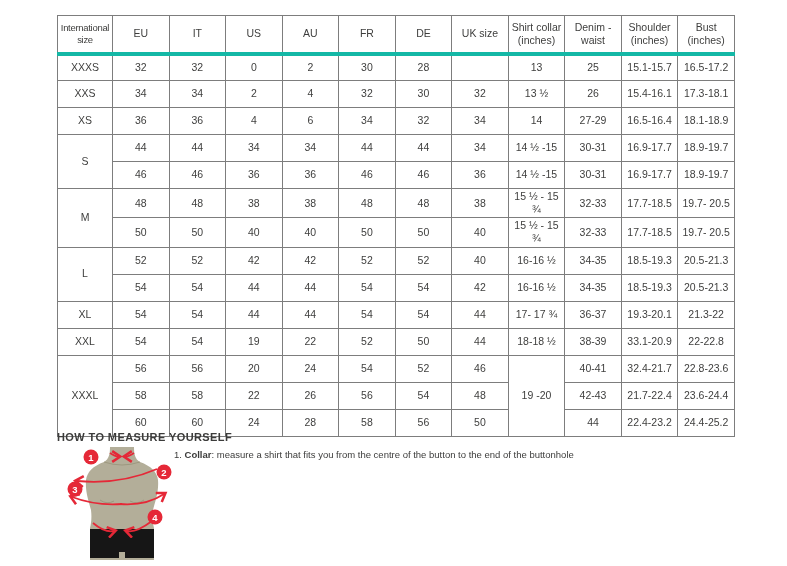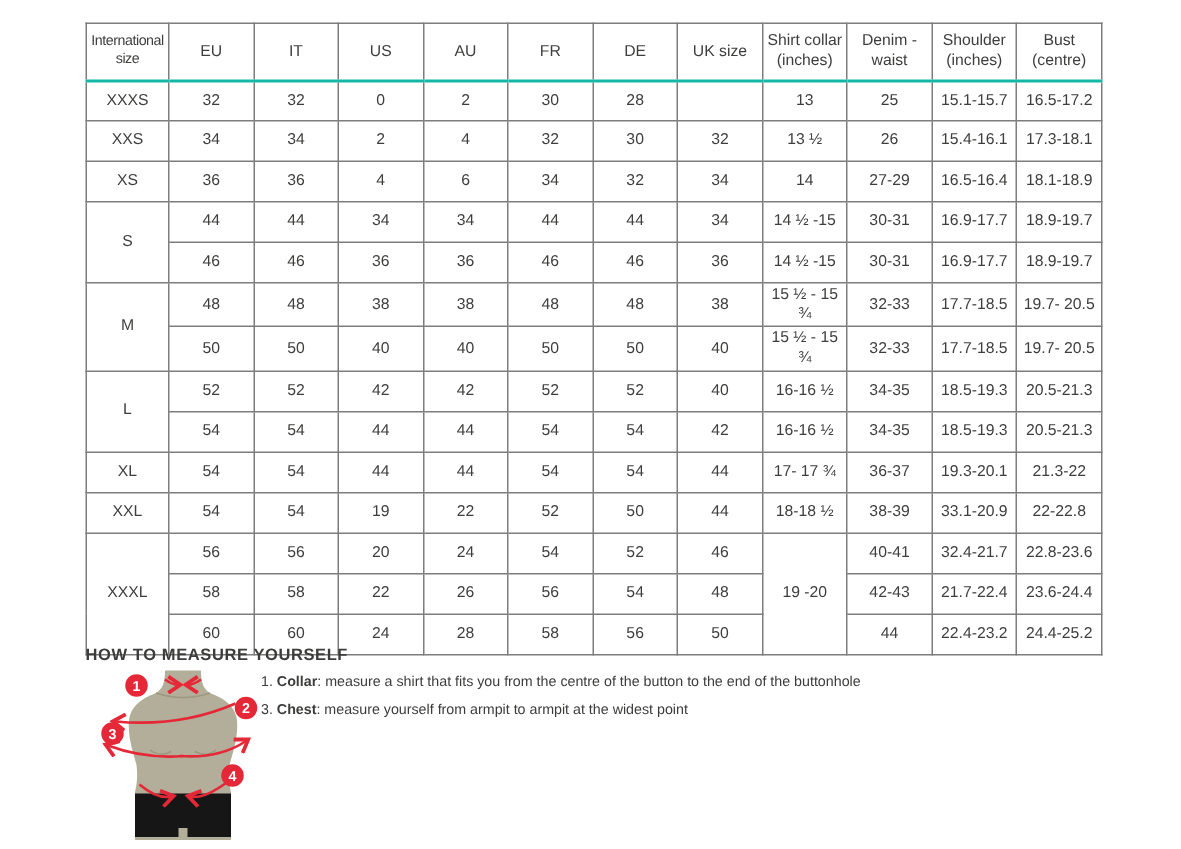--- a/index.html
+++ b/index.html
@@ -19,21 +19,21 @@
   }
   .size-table th, .size-table td {
     border:1px solid #7d7d7d;
     text-align:center; vertical-align:middle;
     font-size:10.5px; font-weight:normal; color:#3e3e3d;
     padding:1px 1px; line-height:1.25;
     overflow:hidden;
   }
   .size-table thead tr { height:38px; }
   .size-table tbody tr { height:27px; }
-  .size-table thead th { border-bottom:2px solid #14b8a6; }
+  .size-table thead th { border-bottom:4px solid #14b8a6; }
   .size-table th.intl { font-size:9.5px; letter-spacing:-0.3px; }
   .size-table tr.group-start td { border-top:1px solid #4c4c4c; }
   .size-table tr.inner td { border-top:1px solid #b4b4b4; }
   .size-table td.size-col { border-top:1px solid #4c4c4c;margin-top:48px; }
 
   
   .measure-heading {
     position:absolute; left:57px; top:431px;
     font-size:11px; font-weight:bold; letter-spacing:0.4px; color:#3c3c3b;
   }
@@ -73,21 +73,21 @@
             <th>EU</th>
             <th>IT</th>
             <th>US</th>
             <th>AU</th>
             <th>FR</th>
             <th>DE</th>
             <th>UK size</th>
             <th>Shirt collar (inches)</th>
             <th>Denim - waist</th>
             <th>Shoulder (inches)</th>
-            <th>Bust (centre)</th>
+            <th>Bust (inches)</th>
           </tr>
         </thead>
       <tbody id="size-body">
           <tr class="group-start">
             <td rowspan="1" class="size-col">XXXS</td>
             <td>32</td>
             <td>32</td>
             <td>0</td>
             <td>2</td>
             <td>30</td>
@@ -312,16 +312,15 @@
       <text x="104" y="31.5">2</text>
       <circle cx="15" cy="45" r="7.5" fill="#e52837"></circle>
       <text x="15" y="48.5">3</text>
       <circle cx="95" cy="73" r="7.5" fill="#e52837"></circle>
       <text x="95" y="76.5">4</text>
     </g>
   </svg>
 
   <div class="measure-list" id="measure-list">
       <div class="measure-item"><span>1. </span><b>Collar</b><span>: measure a shirt that fits you from the centre of the button to the end of the buttonhole</span></div>
-      <div class="measure-item"><span>3. </span><b>Chest</b><span>: measure yourself from armpit to armpit at the widest point</span></div>
     </div>
 
 </div>
 
 </body></html>

